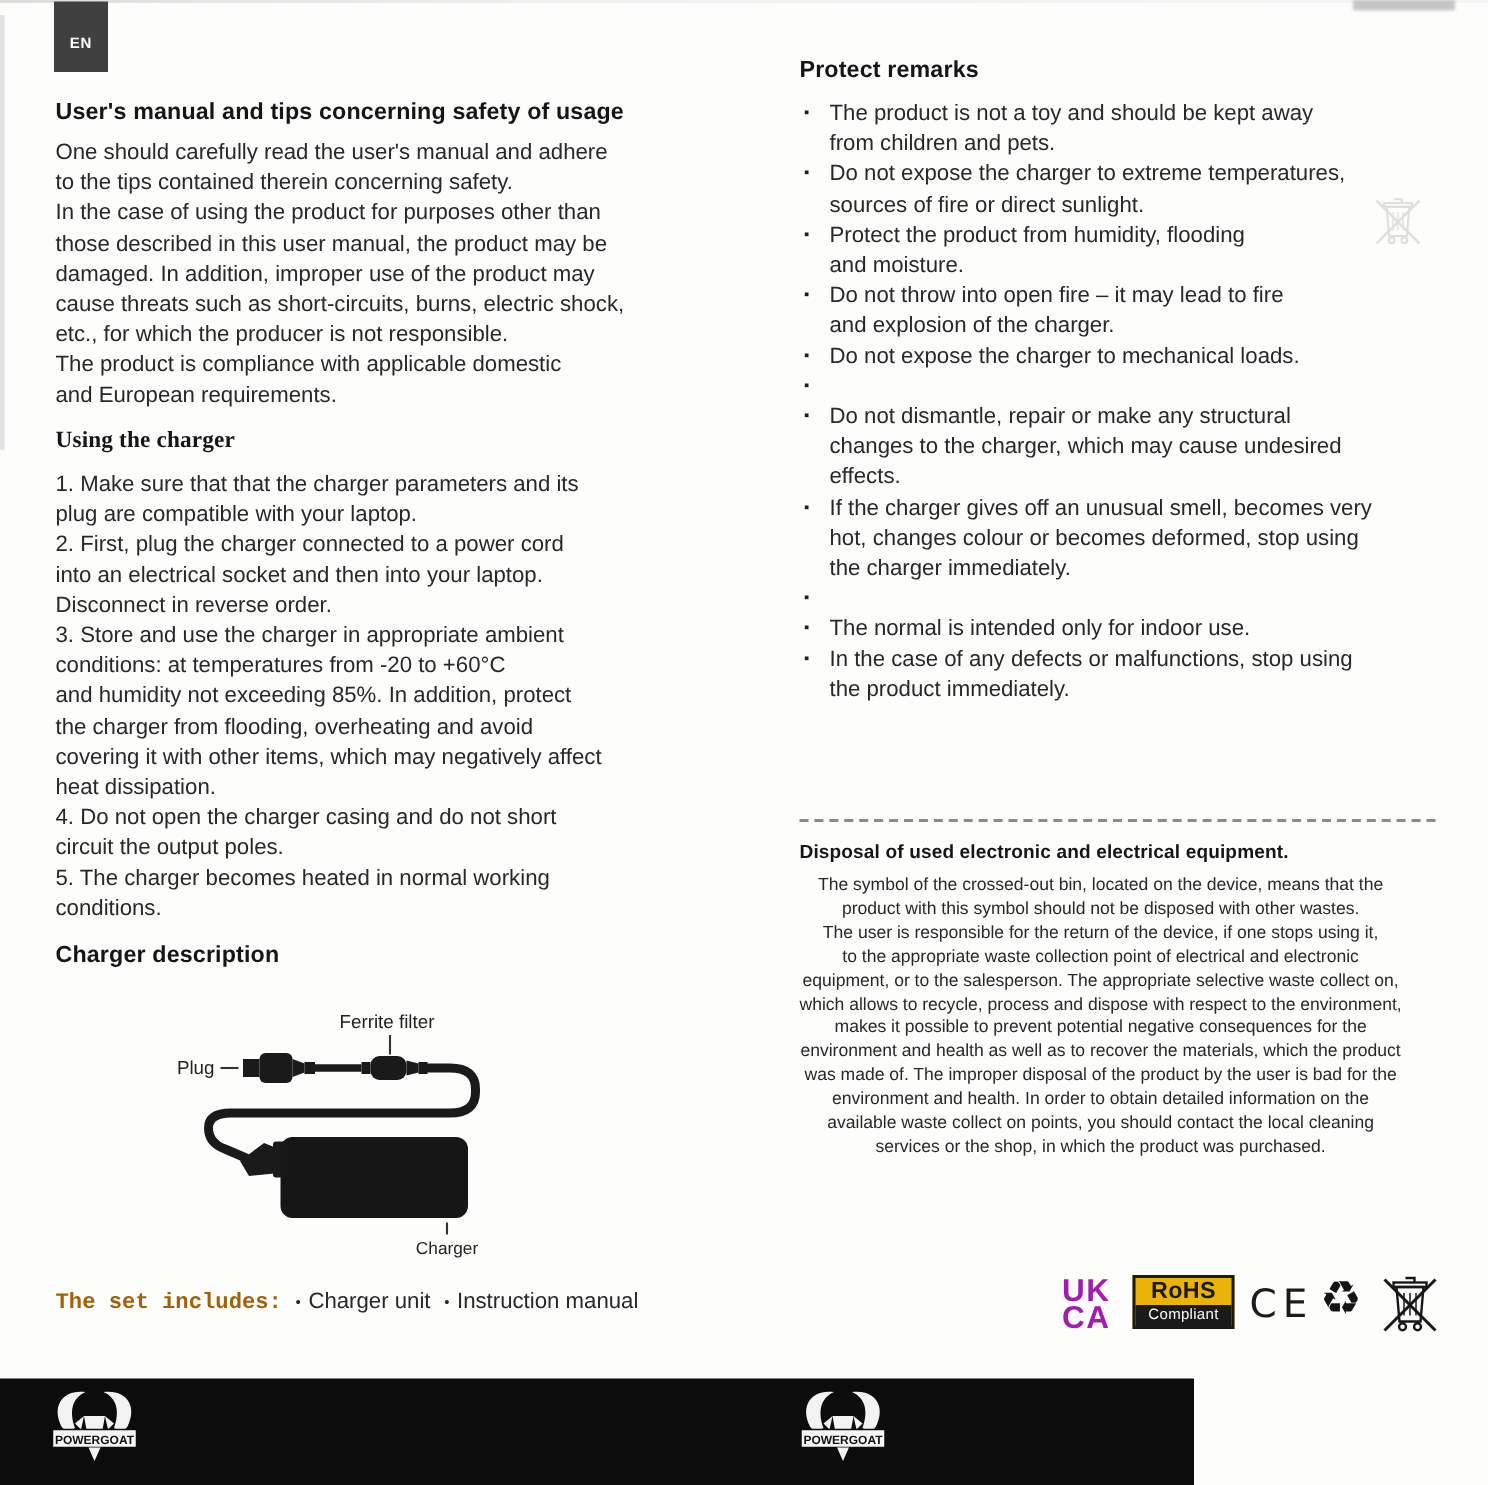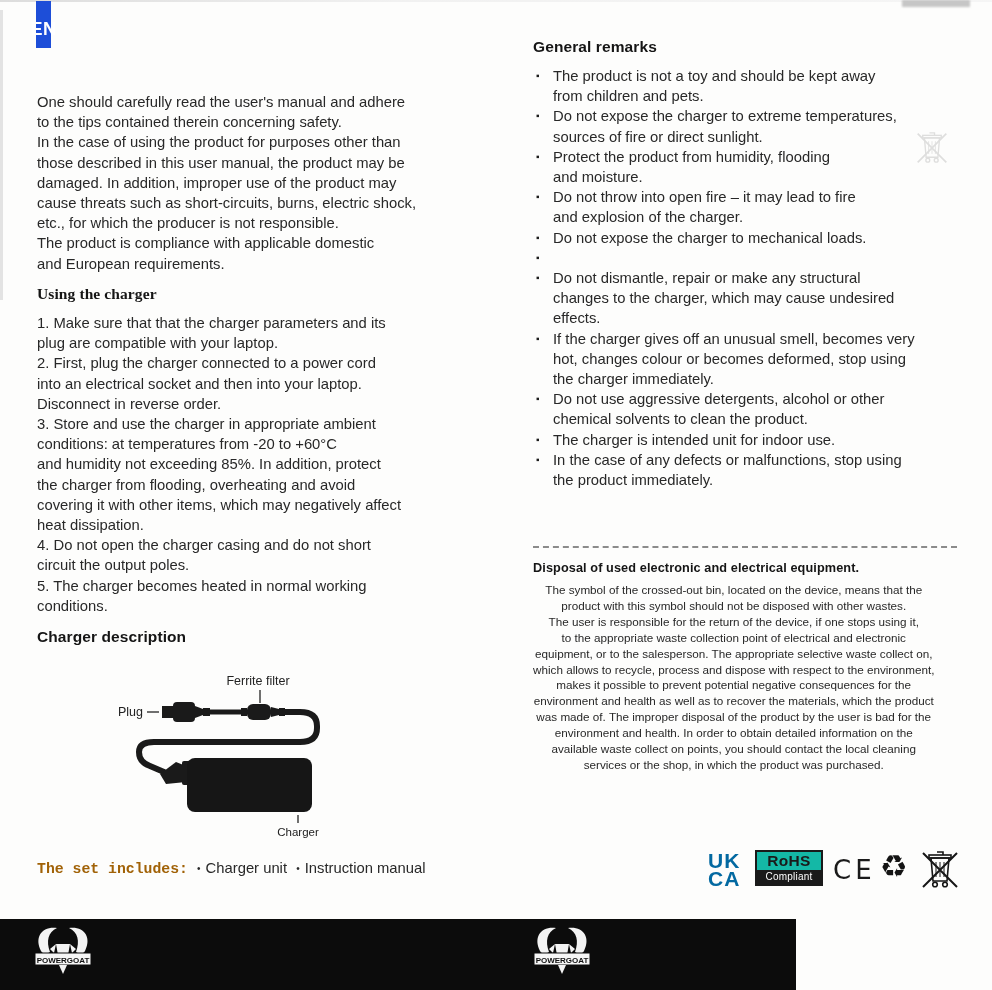--- a/index.html
+++ b/index.html
@@ -1,22 +1,22 @@
 <!DOCTYPE html>
 <html><head>
 <meta charset="utf-8">
 <style>
   html,body{margin:0;padding:0;background:#e8e8e8;}
   #page{position:relative;width:992px;height:990px;background:#fdfdfc;overflow:hidden;
         font-family:"Liberation Sans",sans-serif;color:#2a2a2a;}
   .h{position:absolute;margin:0;font-weight:bold;color:#151515;font-size:15.5px;letter-spacing:.1px;}
   .body{position:absolute;font-size:14.8px;line-height:20.2px;white-space:pre;color:#282828;}
   
-  #badge-en{position:absolute;left:36px;top:1px;width:15px;height:47px;background:#1d4ed8;color:#fff;
-            font-weight:bold;font-size:18px;display:flex;align-items:center;justify-content:center;
+  #badge-en{position:absolute;left:36px;top:1px;width:36px;height:47px;background:#404040;color:#fff;
+            font-weight:bold;font-size:10px;display:flex;align-items:center;justify-content:center;
             padding-top:10px;box-sizing:border-box;letter-spacing:.5px;}
   
   .artifact{position:absolute;pointer-events:none;}
   #art-top{left:0;top:0;width:992px;height:2px;background:linear-gradient(to right,#cfcfcf,#ececec 40%,#f2f2f2);opacity:.7;}
   #art-tr{left:902px;top:0;width:68px;height:7px;background:#9a9a9a;opacity:.55;filter:blur(1px);}
   #art-left{left:0;top:10px;width:3px;height:290px;background:#c9c9c9;opacity:.5;}
   
   #list-remarks{position:absolute;left:536px;top:66px;}
   .remark-item{display:flex;gap:9px;}
   .blt{flex:0 0 8px;font-size:10px;line-height:20.2px;color:#1d1d1d;}
@@ -24,22 +24,22 @@
   
   #sep-dash{position:absolute;left:533px;top:546px;width:424px;border-top:2px dashed #8b8b8b;}
   #h-disposal{font-size:12.7px;}
   #p-disposal{font-size:11.7px;line-height:15.9px;text-align:center;}
   
   #set-line{white-space:normal;font-size:14.8px;}
   #set-line b{color:#a16207;font-family:Liberation Mono, monospace;}
   .sb{font-size:10px;vertical-align:1px;padding:0 5px;}
   
   #mark-ukca{position:absolute;left:708px;top:852px;font-weight:800;font-size:21px;line-height:18px;
-             letter-spacing:1px;color:#0369a1;}
-  #mark-rohs{position:absolute;left:755px;top:850px;width:64px;border:2.5px solid #1a1a1a;text-align:center;background:#14b8a6;}
+             letter-spacing:1px;color:#a21caf;}
+  #mark-rohs{position:absolute;left:755px;top:850px;width:64px;border:2.5px solid #1a1a1a;text-align:center;background:#eab308;}
   #rohs-top{font-weight:800;font-size:15.5px;line-height:18px;color:#1a1a1a;letter-spacing:.3px;}
   #rohs-bottom{background:#1a1a1a;color:#fdfdfd;font-size:10px;line-height:14px;letter-spacing:.2px;}
   #mark-ce{position:absolute;left:833px;top:855px;font-size:26px;font-weight:500;letter-spacing:4px;
            color:#1a1a1a;font-family:"DejaVu Sans",sans-serif;}
   #mark-recycle{position:absolute;left:880px;top:848px;font-size:31px;color:#141414;
                 font-family:"DejaVu Sans",sans-serif;line-height:36px;}
   #mark-weee{position:absolute;left:921px;top:849px;}
   #ghost-bin{position:absolute;left:916px;top:130px;opacity:.13;filter:blur(.5px);}
   
   #footer-bar{position:absolute;left:0;top:919px;width:796px;height:71px;background:#0c0c0c;}
@@ -51,20 +51,21 @@
 <body>
 
 <div id="page">
 
   <div id="art-top" class="artifact"></div>
   <div id="art-tr" class="artifact"></div>
   <div id="art-left" class="artifact"></div>
 
   <div id="badge-en">EN</div>
 
+  <h2 class="h" style="left:37px;top:66px;">User's manual and tips concerning safety of usage</h2>
   <div class="body" style="left:37px;top:92px;">One should carefully read the user's manual and adhere
 to the tips contained therein concerning safety.
 In the case of using the product for purposes other than
 those described in this user manual, the product may be
 damaged. In addition, improper use of the product may
 cause threats such as short-circuits, burns, electric shock,
 etc., for which the producer is not responsible.
 The product is compliance with applicable domestic
 and European requirements.</div>
 
@@ -115,21 +116,21 @@
       <text x="198" y="170" text-anchor="middle" font-size="11.5" fill="#222">Charger</text>
     </g>
   </svg>
 
   <div id="set-line" class="body" style="left:37px;top:858px;">
     <b>The set includes:</b>
     <span class="sb">•</span><span>Charger unit</span>
     <span class="sb">•</span><span>Instruction manual</span>
   </div>
 
-  <h2 class="h" style="left:533px;top:38px;">General remarks</h2>
+  <h2 class="h" style="left:533px;top:38px;">Protect remarks</h2>
 
   <div id="list-remarks">
     <div class="remark-item">
       <span class="blt">▪</span>
       <div class="rtxt">The product is not a toy and should be kept away
 from children and pets.</div>
       </div>
     <div class="remark-item">
       <span class="blt">▪</span>
       <div class="rtxt">Do not expose the charger to extreme temperatures,
@@ -159,26 +160,24 @@
 effects.</div>
       </div>
     <div class="remark-item">
       <span class="blt">▪</span>
       <div class="rtxt">If the charger gives off an unusual smell, becomes very
 hot, changes colour or becomes deformed, stop using
 the charger immediately.</div>
       </div>
     <div class="remark-item">
       <span class="blt">▪</span>
-      <div class="rtxt">Do not use aggressive detergents, alcohol or other
-chemical solvents to clean the product.</div>
-      </div>
-    <div class="remark-item">
-      <span class="blt">▪</span>
-      <div class="rtxt">The charger is intended unit for indoor use.</div>
+      </div>
+    <div class="remark-item">
+      <span class="blt">▪</span>
+      <div class="rtxt">The normal is intended only for indoor use.</div>
       </div>
     <div class="remark-item">
       <span class="blt">▪</span>
       <div class="rtxt">In the case of any defects or malfunctions, stop using
 the product immediately.</div>
       </div>
   </div>
 
   <div id="sep-dash"></div>
 

